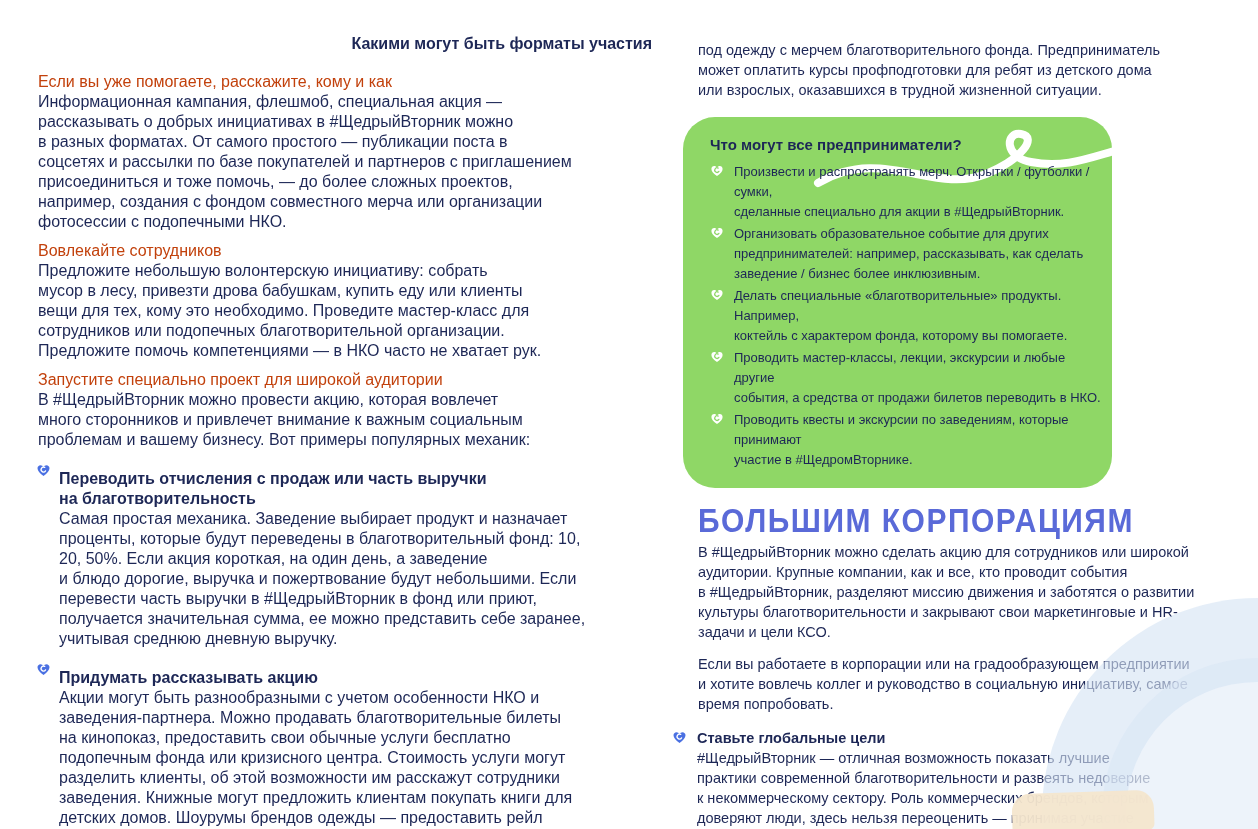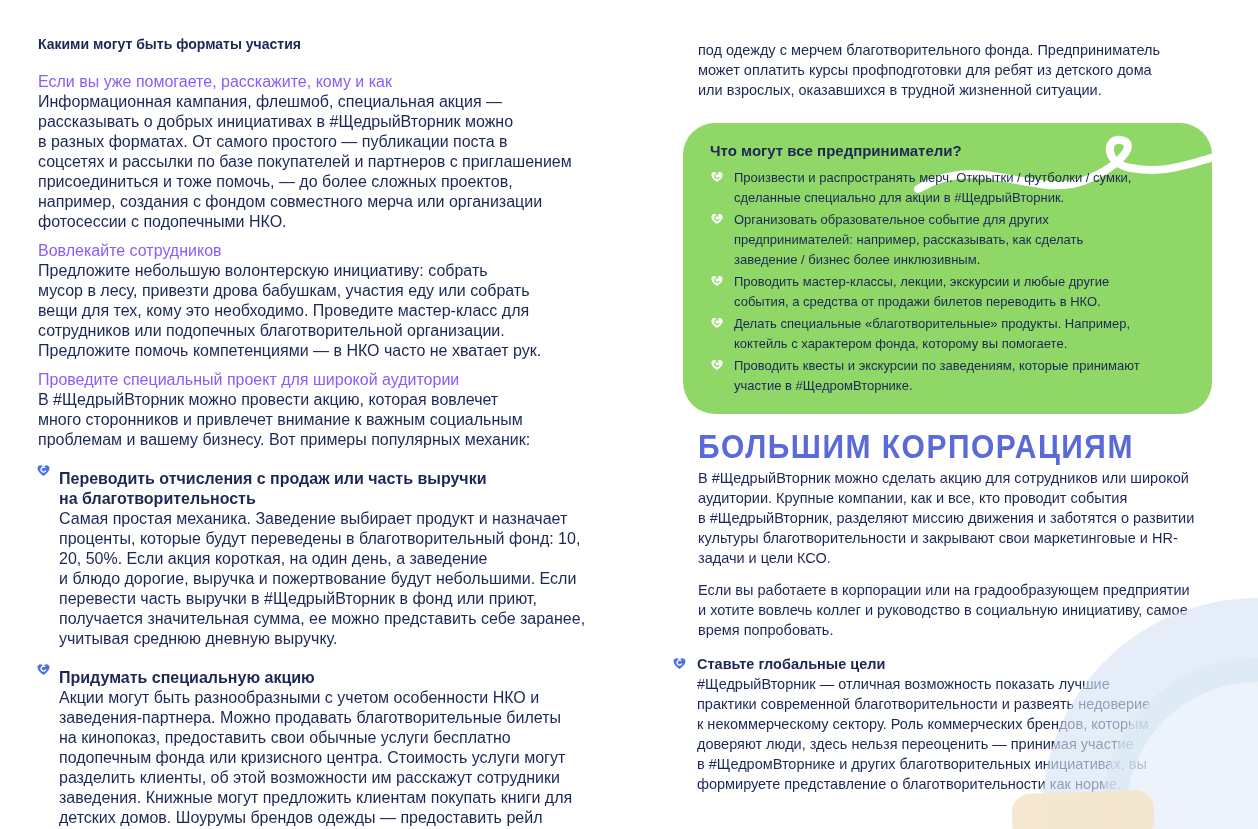--- a/index.html
+++ b/index.html
@@ -16,26 +16,27 @@
   
   .left-col {
     position: absolute;
     left: 38px;
     top: 34px;
     width: 614px;
     font-size: 16px;
     line-height: 20px;
   }
   .doc-title {
-    font-size: 14px;
+    font-size: 16px;
     font-weight: 700;
     margin-bottom: 18px;
+    text-align: right;
   }
   .subhead {
-    color: #8b5cf6;
+    color: #c2410c;
     font-size: 16px;
     font-weight: 400;
     margin-top: 9px;
   }
   .body-text { white-space: pre-line; }
   .bullet {
     display: flex;
     gap: 8px;
     margin-top: 11px;
     margin-left: -2px;
@@ -48,22 +49,22 @@
     left: 698px;
     top: 30px;
     width: 516px;
     font-size: 14.5px;
     line-height: 20px;
   }
   .intro { margin-top: 10px; white-space: pre-line; }
   .green-callout {
     position: relative;
     margin-left: -15px;
-    margin-top: 23px;
-    width: 529px;
+    margin-top: 17px;
+    width: 429px;
     background: #8fd766;
     border-radius: 32px;
     padding: 18px 8px 16px 27px;
     overflow: hidden;
   }
   .callout-title {
     font-size: 15px;
     font-weight: 700;
     margin-bottom: 7px;
     position: relative;
@@ -156,26 +157,26 @@
     <div class="body-text">Информационная кампания, флешмоб, специальная акция —
 рассказывать о добрых инициативах в #ЩедрыйВторник можно
 в разных форматах. От самого простого — публикации поста в
 соцсетях и рассылки по базе покупателей и партнеров с приглашением
 присоединиться и тоже помочь, — до более сложных проектов,
 например, создания с фондом совместного мерча или организации
 фотосессии с подопечными НКО.</div>
 
     <div class="subhead">Вовлекайте сотрудников</div>
     <div class="body-text">Предложите небольшую волонтерскую инициативу: собрать
-мусор в лесу, привезти дрова бабушкам, участия еду или собрать
+мусор в лесу, привезти дрова бабушкам, купить еду или клиенты
 вещи для тех, кому это необходимо. Проведите мастер-класс для
 сотрудников или подопечных благотворительной организации.
 Предложите помочь компетенциями — в НКО часто не хватает рук.</div>
 
-    <div class="subhead">Проведите специальный проект для широкой аудитории</div>
+    <div class="subhead">Запустите специально проект для широкой аудитории</div>
     <div class="body-text">В #ЩедрыйВторник можно провести акцию, которая вовлечет
 много сторонников и привлечет внимание к важным социальным
 проблемам и вашему бизнесу. Вот примеры популярных механик:</div>
 
     <div class="bullet">
       <span class="icon-wrap">
         <svg width="15" height="15" viewBox="0 0 16 16">
             <path d="M8 13.8C3.9 11 1.6 8.3 1.6 5.7 1.6 3.8 3 2.4 4.8 2.4 6.1 2.4 7.3 3.2 8 4.3 8.7 3.2 9.9 2.4 11.2 2.4 13 2.4 14.4 3.8 14.4 5.7 14.4 8.3 12.1 11 8 13.8Z" fill="#4a70e2"></path>
             <path d="M10.2 8.4A2.6 2.6 0 1 1 9.3 4.7" stroke="#ffffff" stroke-width="1.4" fill="none" stroke-linecap="round"></path>
           </svg>
@@ -194,21 +195,21 @@
     </div>
 
     <div class="bullet">
       <span class="icon-wrap">
         <svg width="15" height="15" viewBox="0 0 16 16">
             <path d="M8 13.8C3.9 11 1.6 8.3 1.6 5.7 1.6 3.8 3 2.4 4.8 2.4 6.1 2.4 7.3 3.2 8 4.3 8.7 3.2 9.9 2.4 11.2 2.4 13 2.4 14.4 3.8 14.4 5.7 14.4 8.3 12.1 11 8 13.8Z" fill="#4a70e2"></path>
             <path d="M10.2 8.4A2.6 2.6 0 1 1 9.3 4.7" stroke="#ffffff" stroke-width="1.4" fill="none" stroke-linecap="round"></path>
           </svg>
       </span>
       <div>
-        <div class="bullet-title">Придумать специальную акцию</div>
+        <div class="bullet-title">Придумать рассказывать акцию</div>
         <div class="body-text">Акции могут быть разнообразными с учетом особенности НКО и
 заведения-партнера. Можно продавать благотворительные билеты
 на кинопоказ, предоставить свои обычные услуги бесплатно
 подопечным фонда или кризисного центра. Стоимость услуги могут
 разделить клиенты, об этой возможности им расскажут сотрудники
 заведения. Книжные могут предложить клиентам покупать книги для
 детских домов. Шоурумы брендов одежды — предоставить рейл</div>
       </div>
     </div>
   </div>
@@ -239,30 +240,30 @@
               </svg></span>
           <span>Организовать образовательное событие для других
 предпринимателей: например, рассказывать, как сделать
 заведение / бизнес более инклюзивным.</span>
         </li>
         <li>
           <span class="icon-wrap"><svg width="14" height="14" viewBox="0 0 16 16">
                 <path d="M8 13.8C3.9 11 1.6 8.3 1.6 5.7 1.6 3.8 3 2.4 4.8 2.4 6.1 2.4 7.3 3.2 8 4.3 8.7 3.2 9.9 2.4 11.2 2.4 13 2.4 14.4 3.8 14.4 5.7 14.4 8.3 12.1 11 8 13.8Z" fill="#ffffff"></path>
                 <path d="M10.2 8.4A2.6 2.6 0 1 1 9.3 4.7" stroke="#8fd766" stroke-width="1.4" fill="none" stroke-linecap="round"></path>
               </svg></span>
+          <span>Делать специальные «благотворительные» продукты. Например,
+коктейль с характером фонда, которому вы помогаете.</span>
+        </li>
+        <li>
+          <span class="icon-wrap"><svg width="14" height="14" viewBox="0 0 16 16">
+                <path d="M8 13.8C3.9 11 1.6 8.3 1.6 5.7 1.6 3.8 3 2.4 4.8 2.4 6.1 2.4 7.3 3.2 8 4.3 8.7 3.2 9.9 2.4 11.2 2.4 13 2.4 14.4 3.8 14.4 5.7 14.4 8.3 12.1 11 8 13.8Z" fill="#ffffff"></path>
+                <path d="M10.2 8.4A2.6 2.6 0 1 1 9.3 4.7" stroke="#8fd766" stroke-width="1.4" fill="none" stroke-linecap="round"></path>
+              </svg></span>
           <span>Проводить мастер-классы, лекции, экскурсии и любые другие
 события, а средства от продажи билетов переводить в НКО.</span>
-        </li>
-        <li>
-          <span class="icon-wrap"><svg width="14" height="14" viewBox="0 0 16 16">
-                <path d="M8 13.8C3.9 11 1.6 8.3 1.6 5.7 1.6 3.8 3 2.4 4.8 2.4 6.1 2.4 7.3 3.2 8 4.3 8.7 3.2 9.9 2.4 11.2 2.4 13 2.4 14.4 3.8 14.4 5.7 14.4 8.3 12.1 11 8 13.8Z" fill="#ffffff"></path>
-                <path d="M10.2 8.4A2.6 2.6 0 1 1 9.3 4.7" stroke="#8fd766" stroke-width="1.4" fill="none" stroke-linecap="round"></path>
-              </svg></span>
-          <span>Делать специальные «благотворительные» продукты. Например,
-коктейль с характером фонда, которому вы помогаете.</span>
         </li>
         <li>
           <span class="icon-wrap"><svg width="14" height="14" viewBox="0 0 16 16">
                 <path d="M8 13.8C3.9 11 1.6 8.3 1.6 5.7 1.6 3.8 3 2.4 4.8 2.4 6.1 2.4 7.3 3.2 8 4.3 8.7 3.2 9.9 2.4 11.2 2.4 13 2.4 14.4 3.8 14.4 5.7 14.4 8.3 12.1 11 8 13.8Z" fill="#ffffff"></path>
                 <path d="M10.2 8.4A2.6 2.6 0 1 1 9.3 4.7" stroke="#8fd766" stroke-width="1.4" fill="none" stroke-linecap="round"></path>
               </svg></span>
           <span>Проводить квесты и экскурсии по заведениям, которые принимают
 участие в #ЩедромВторнике.</span>
         </li>
       </ul>

